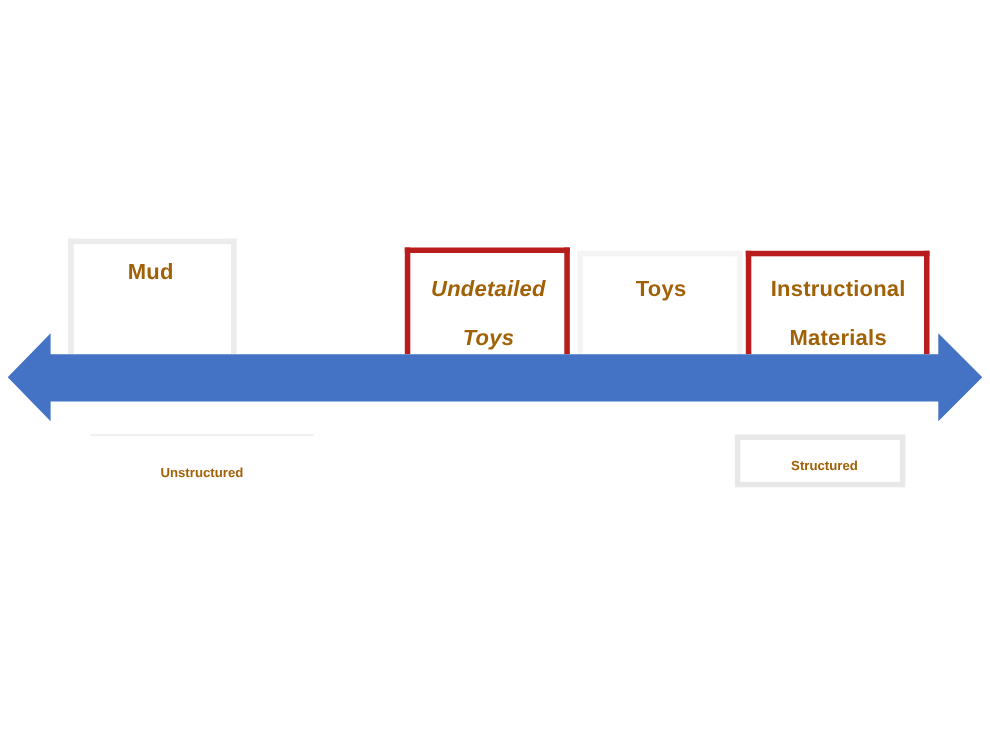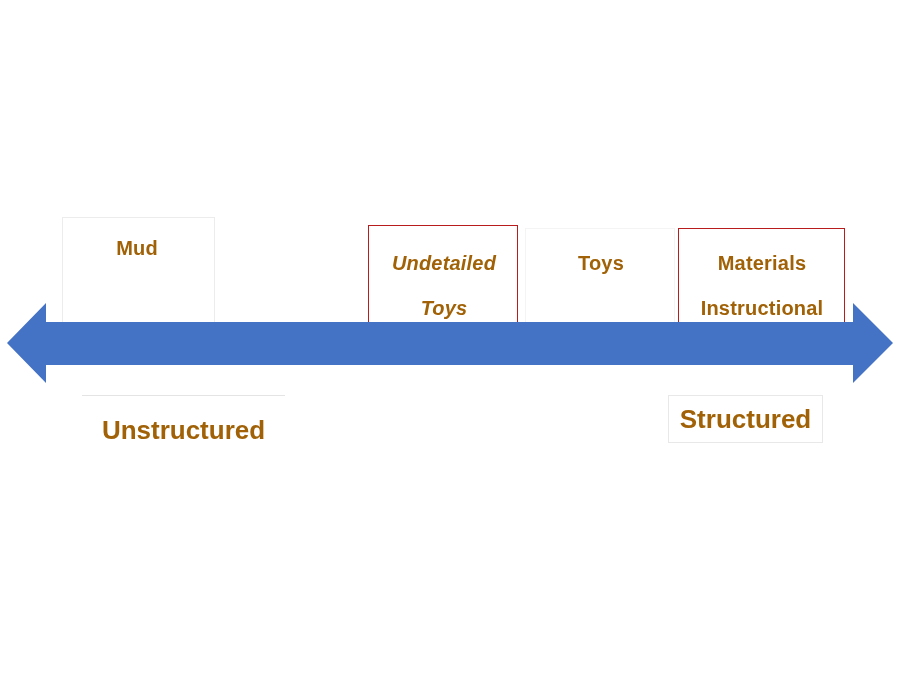--- a/index.html
+++ b/index.html
@@ -8,21 +8,21 @@
     width: 900px;
     height: 675px;
     background: #ffffff;
     overflow: hidden;
     font-family: "Liberation Sans", "DejaVu Sans", sans-serif;
     color: #a16207;
   }
   .faint-box {
     position: absolute;
     background: #ffffff;
-    border: 1px solid #b91c1c;
+    border: 5px solid #b91c1c;
     box-sizing: border-box;
   }
   .faint-box.no-bottom { border-bottom: none; }
   .faint-line {
     position: absolute;
     border-top: 1px solid #e4e4e4;
   }
   .label-group {
     position: absolute;
     text-align: center;
@@ -37,21 +37,21 @@
     position: absolute;
     left: 0;
     top: 300px;
     width: 900px;
     height: 90px;
     z-index: 2;
   }
   .pole-label {
     position: absolute;
     text-align: center;
-    font-size: 26px;
+    font-size: 12px;
     font-weight: 600;
     z-index: 3;
   }
 </style>
 </head>
 <body>
 
 <div id="canvas">
 
   <div class="faint-box no-bottom" style="left:62px; top:217px; width:153px; height:105px; border-color:#ececec;"></div>
@@ -71,22 +71,22 @@
   <div class="label-group" style="left:369px; top:241px; width:150px;font-style:italic;">
     <div>Undetailed</div>
     <div>Toys</div>
   </div>
 
   <div class="label-group" style="left:526px; top:241px; width:150px;">
     <div>Toys</div>
   </div>
 
   <div class="label-group" style="left:687px; top:241px; width:150px;">
+    <div>Instructional</div>
     <div>Materials</div>
-    <div>Instructional</div>
   </div>
 
   <div class="faint-line" style="left:82px; top:395px; width:203px;"></div>
   <div class="pole-label" style="left:82px; top:395px; width:203px; line-height:70px;">Unstructured</div>
 
   <div class="faint-box" style="left:668px; top:395px; width:155px; height:48px; border-color:#e8e8e8; z-index:3;">
     <div class="pole-label" style="left:0; top:0; width:153px; line-height:46px; position:absolute;">Structured</div>
   </div>
 
 </div>

